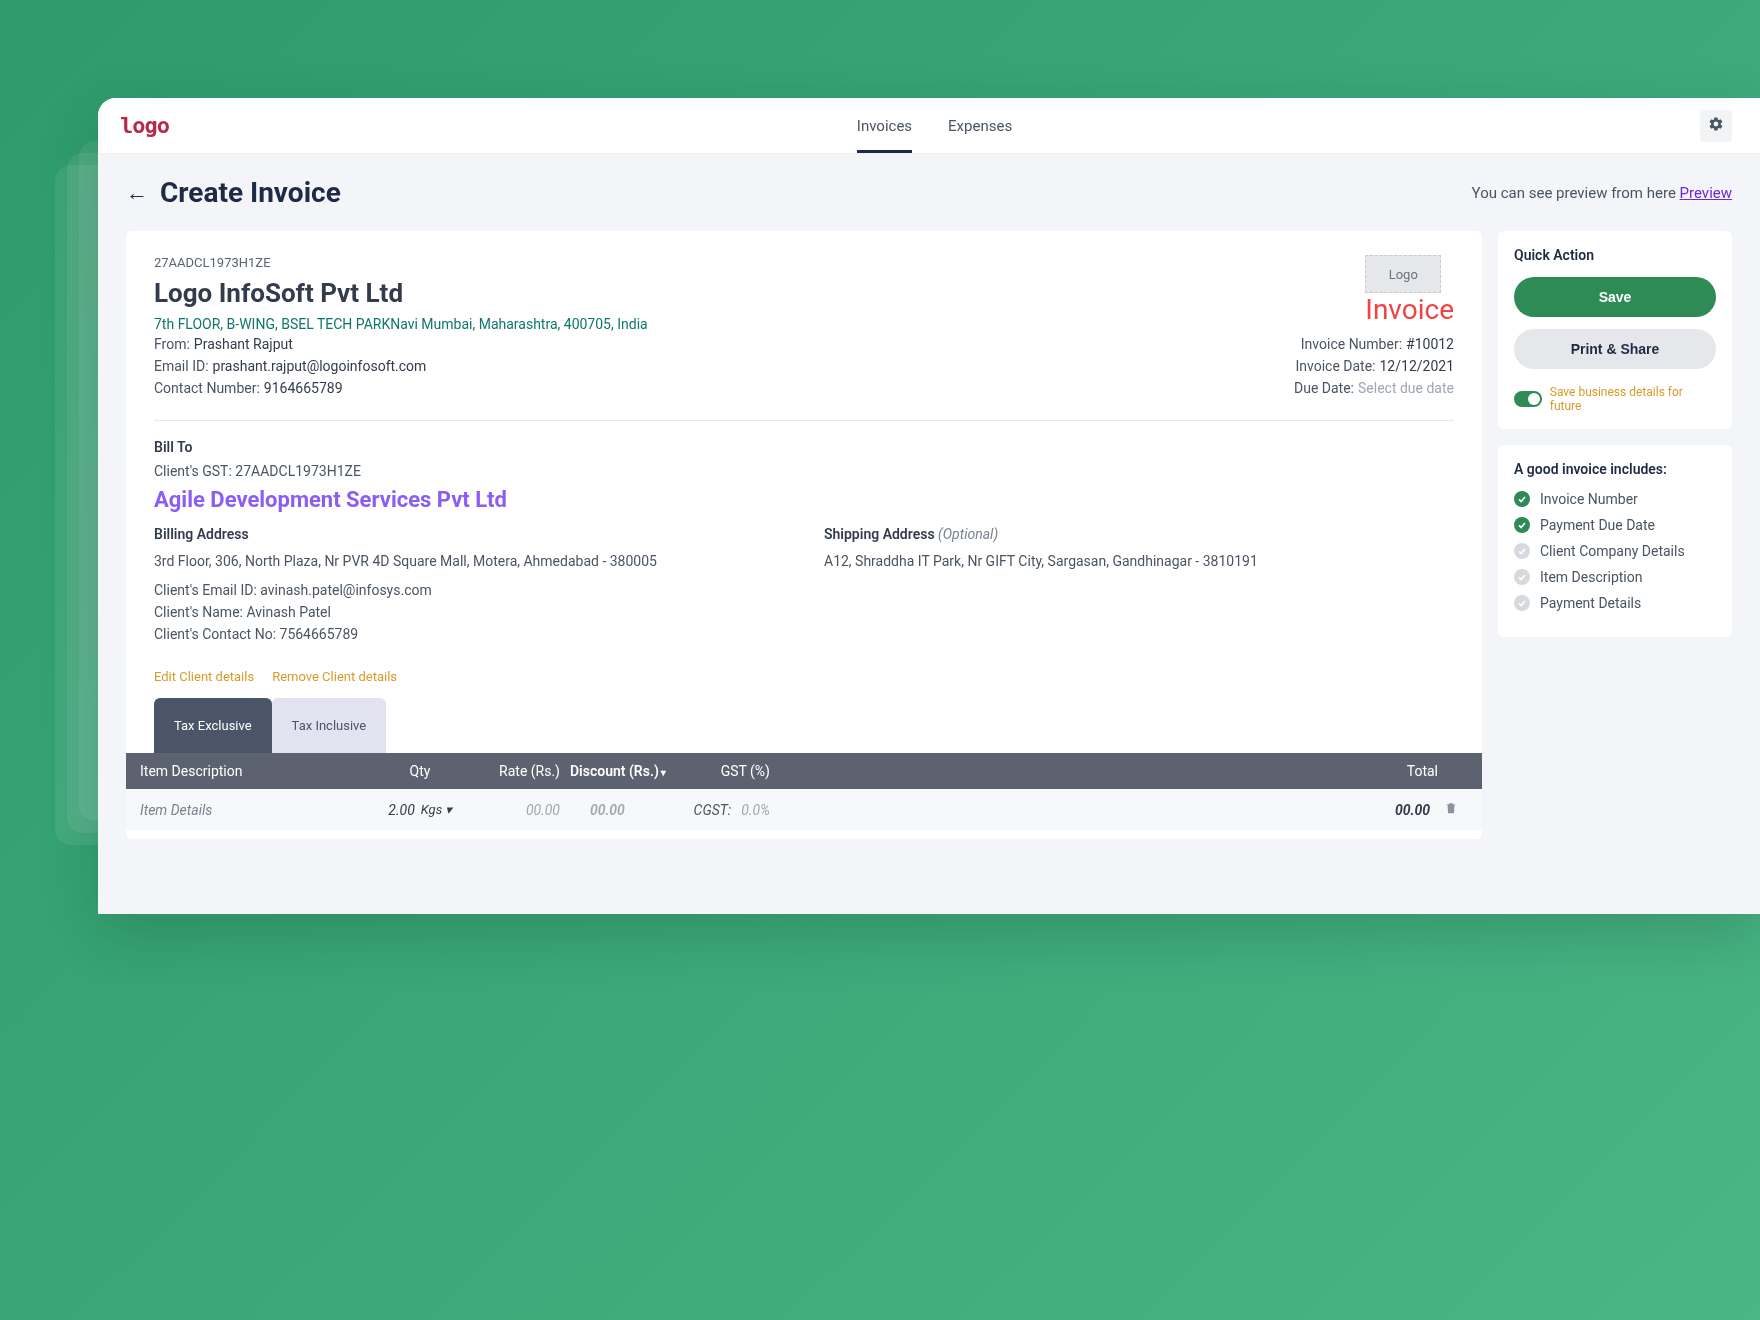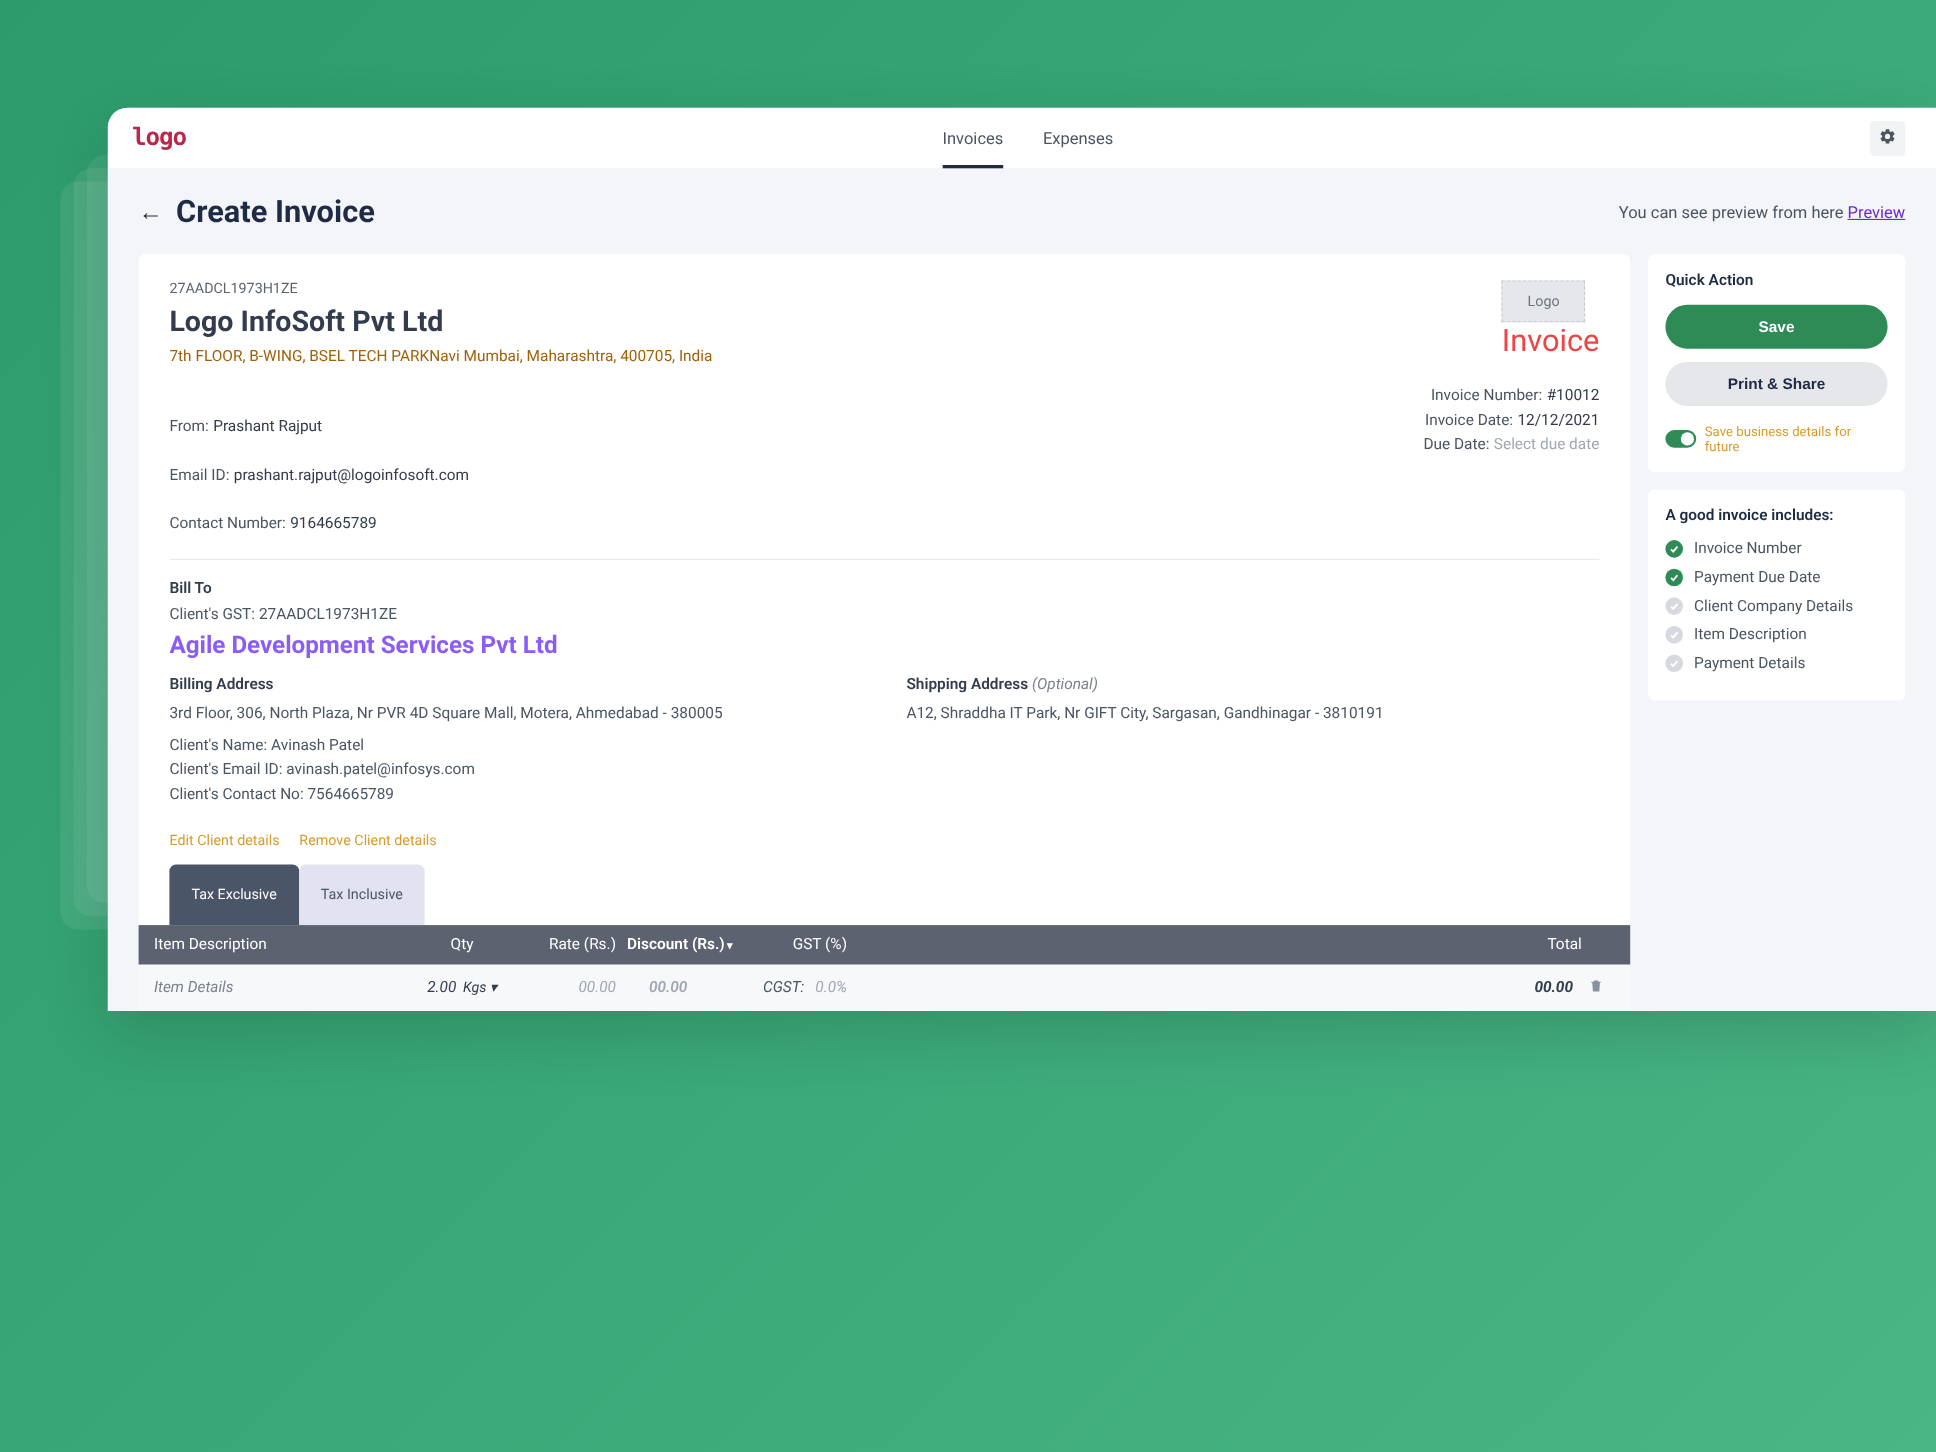--- a/index.html
+++ b/index.html
@@ -147,22 +147,22 @@
   margin-bottom: 8px;
 }
 .company-name {
   font-size: 26px;
   font-weight: 700;
   color: #323c4c;
   margin-bottom: 8px;
 }
 .company-address {
   font-size: 14px;
-  color: #a16207;
-  margin-bottom: 20px;
+  color: #0f766e;
+  margin-bottom: 4px;
 }
 .logo-box {
   width: 76px;
   height: 38px;
   background: #e5e7ea;
   border: 1px dashed #c8ccd2;
   display: flex;
   align-items: center;
   justify-content: center;
   font-size: 13px;
@@ -177,21 +177,20 @@
 }
 .meta-row {
   display: flex;
   justify-content: space-between;
   margin-bottom: 18px;
 }
 .from-block .info-line {
   font-size: 14px;
   color: #4a5562;
   margin-bottom: 6px;
-  margin-top: 28px;
 }
 .info-label {
   color: #4a5562;
 }
 .info-value {
   color: #323c4c;
   margin-left: 4px;
 }
 .invoice-meta {
   text-align: right;
@@ -482,22 +481,22 @@
 
         <div class="section-title">Bill To</div>
         <div class="client-gst-line"><span>Client's GST:</span> <span>27AADCL1973H1ZE</span></div>
         <div class="client-name">Agile Development Services Pvt Ltd</div>
 
         <div class="addr-row">
           <div class="addr-col">
             <div class="addr-title">Billing Address</div>
             <div class="addr-text">3rd Floor, 306, North Plaza, Nr PVR 4D Square Mall, Motera, Ahmedabad - 380005</div>
             <div class="client-contacts">
+              <div class="info-line"><span>Client's Email ID:</span> <span>avinash.patel@infosys.com</span></div>
               <div class="info-line"><span>Client's Name:</span> <span>Avinash Patel</span></div>
-              <div class="info-line"><span>Client's Email ID:</span> <span>avinash.patel@infosys.com</span></div>
               <div class="info-line"><span>Client's Contact No:</span> <span>7564665789</span></div>
             </div>
             <div class="client-actions">
               <span class="link-action">Edit Client details</span>
               <span class="link-action">Remove Client details</span>
             </div>
           </div>
           <div class="addr-col">
             <div class="addr-title"><span>Shipping Address</span> <span class="optional">(Optional)</span></div>
             <div class="addr-text">A12, Shraddha IT Park, Nr GIFT City, Sargasan, Gandhinagar - 3810191</div>

